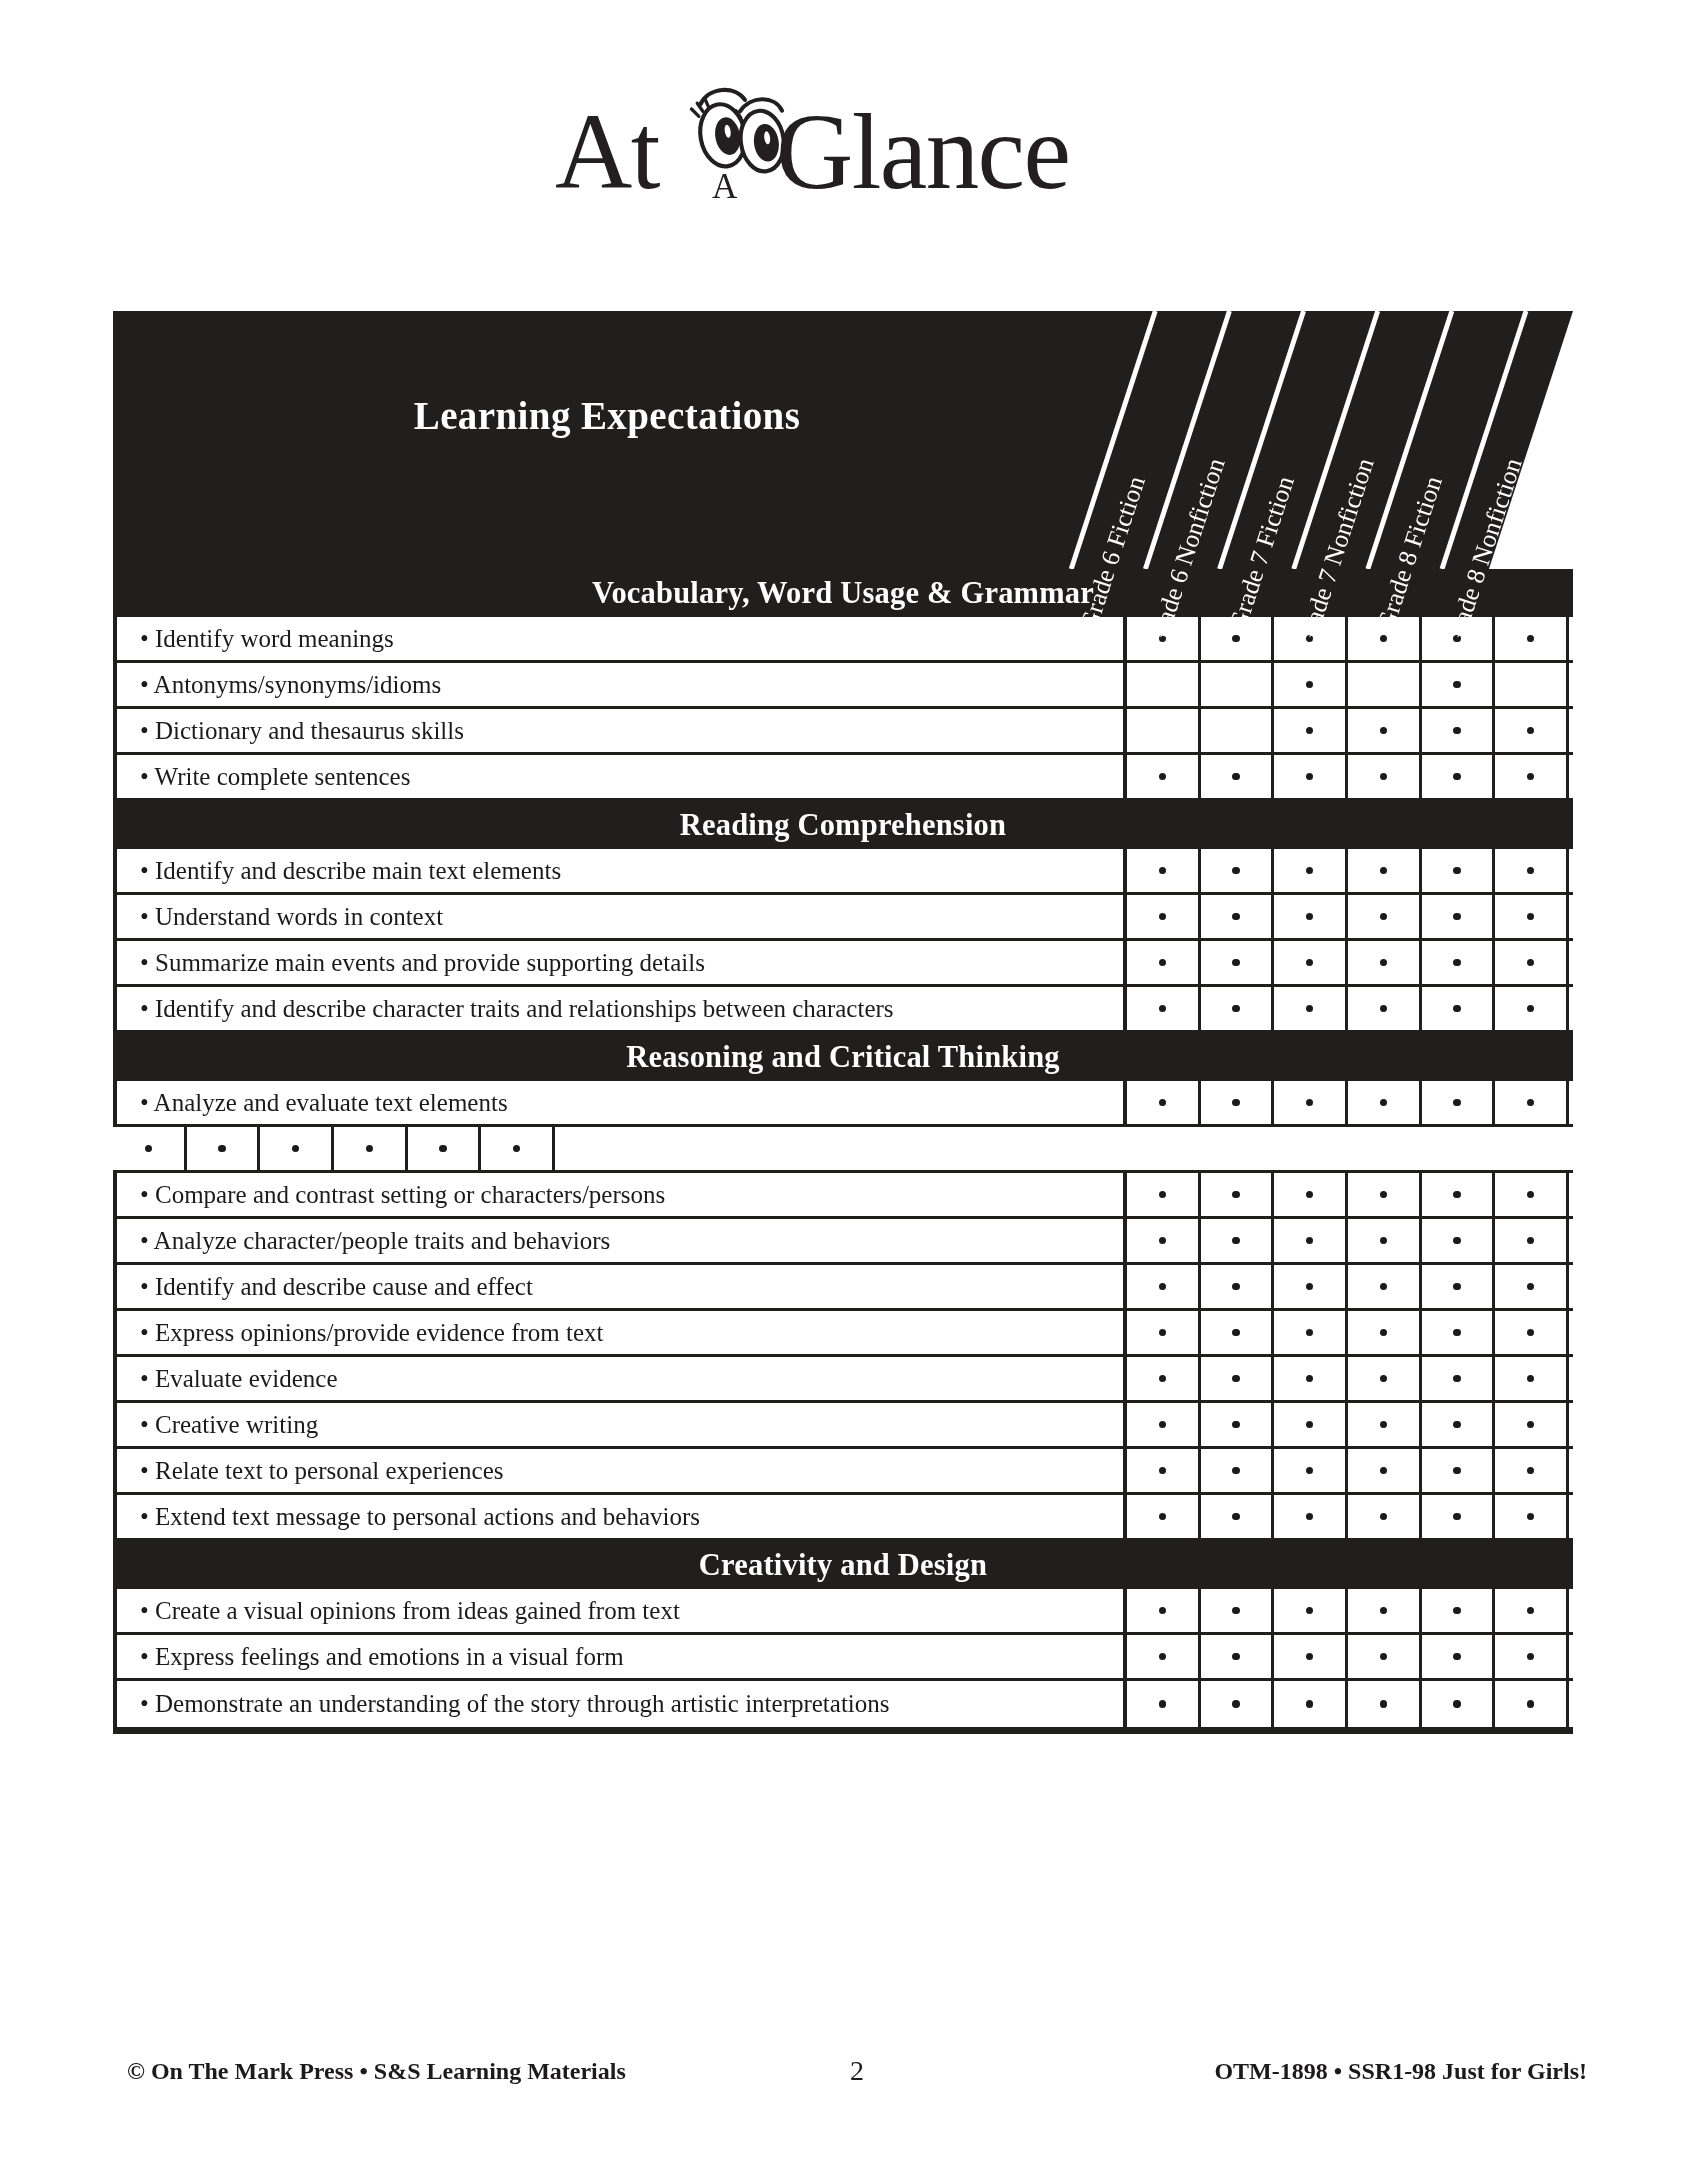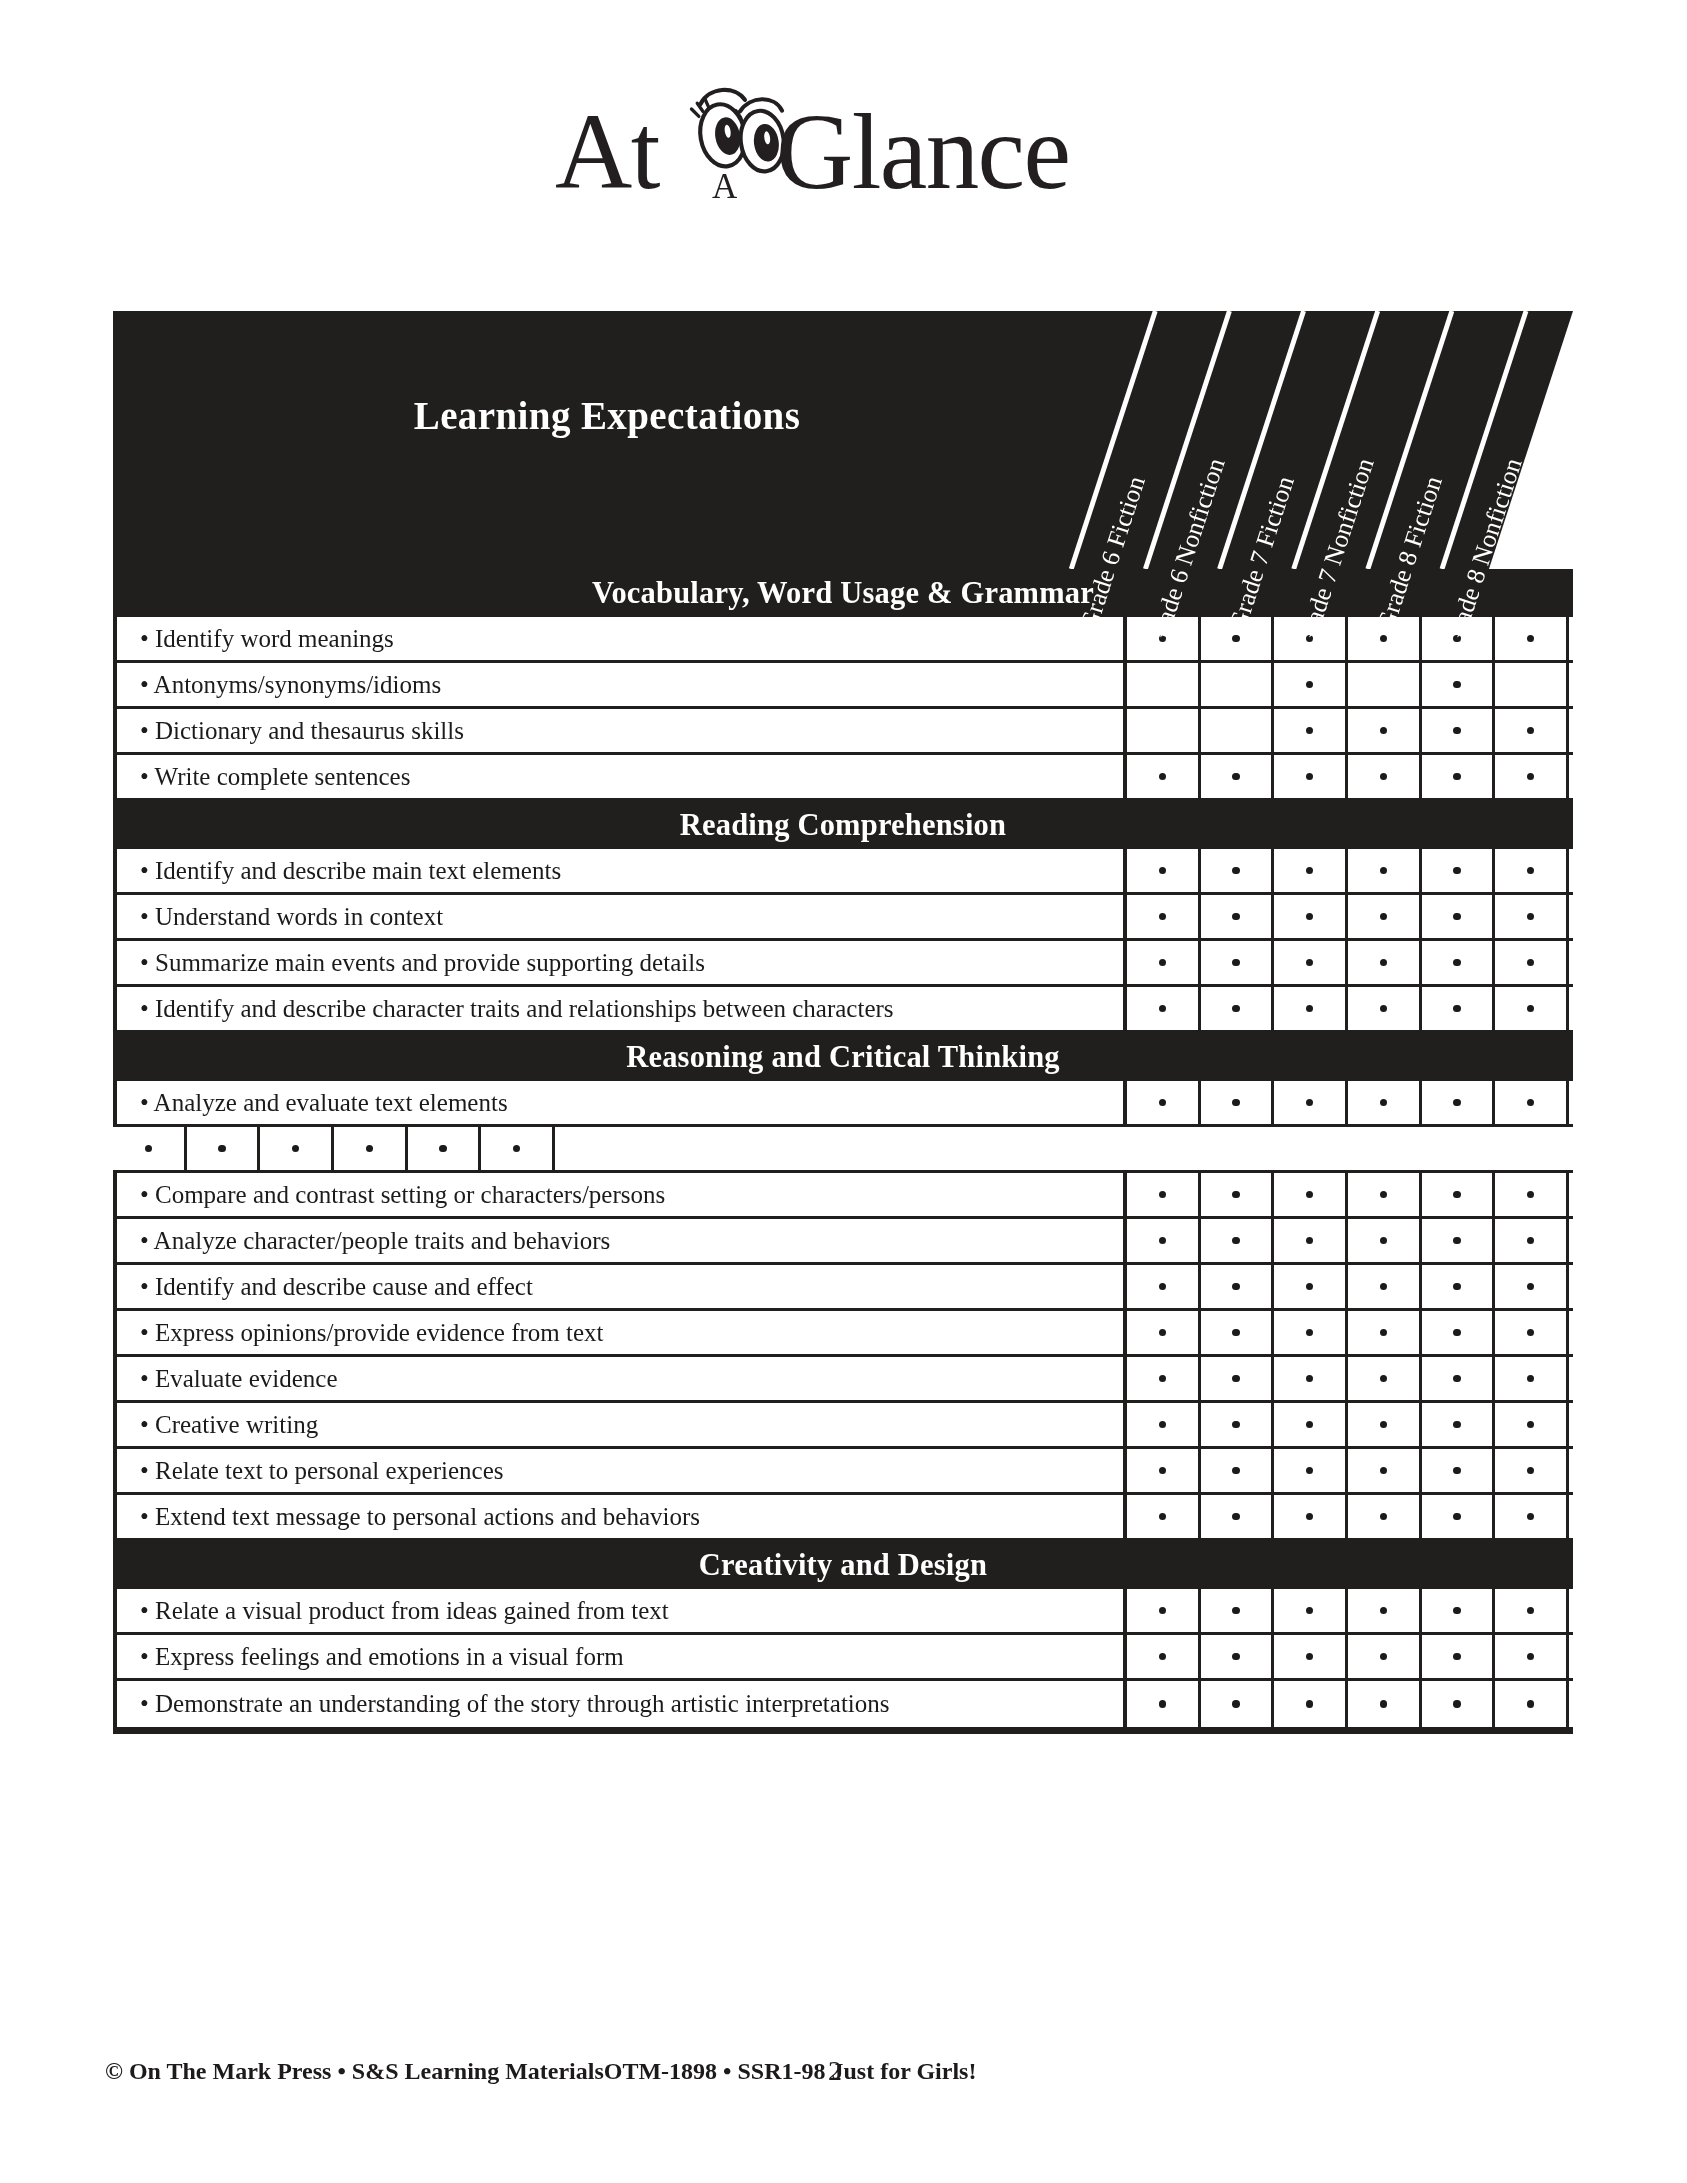--- a/index.html
+++ b/index.html
@@ -168,25 +168,26 @@
 
   #chart-bottom-rule {
     width: 1460px;
     height: 7.4px;
     background: #211e1e;
   }
 
   
   #footer {
     position: absolute;
-    left: 105px;
+    left: 127px;
     top: 2058px;
     width: 1460px;
     display: flex;
     align-items: baseline;
+    justify-content: space-between;
     font-size: 24px;
     font-weight: bold;
     color: #1c1a1a;
   }
   #footer-page {
     font-size: 28px;
     font-weight: normal;
     position: absolute;
     left: 0;
     width: 1460px;
@@ -680,21 +681,21 @@
           <div class="cell">
             <span class="dot"></span>
           </div>
           <div class="cell">
             <span class="dot"></span>
           </div>
         </div>
       </div>
       <div class="section-bar">Creativity and Design</div>
       <div class="row">
-        <div class="row-label">• Relate a visual product from ideas gained from text</div>
+        <div class="row-label">• Create a visual opinions from ideas gained from text</div>
         <div class="row-cells">
           <div class="cell">
             <span class="dot"></span>
           </div>
           <div class="cell">
             <span class="dot"></span>
           </div>
           <div class="cell">
             <span class="dot"></span>
           </div>

